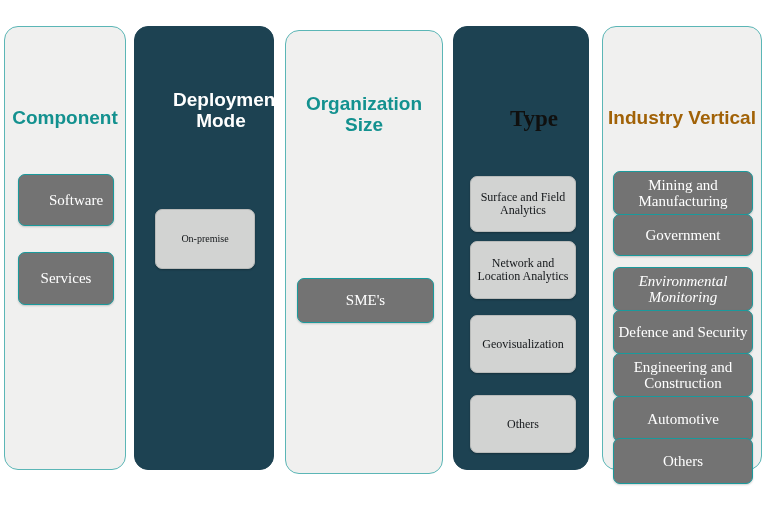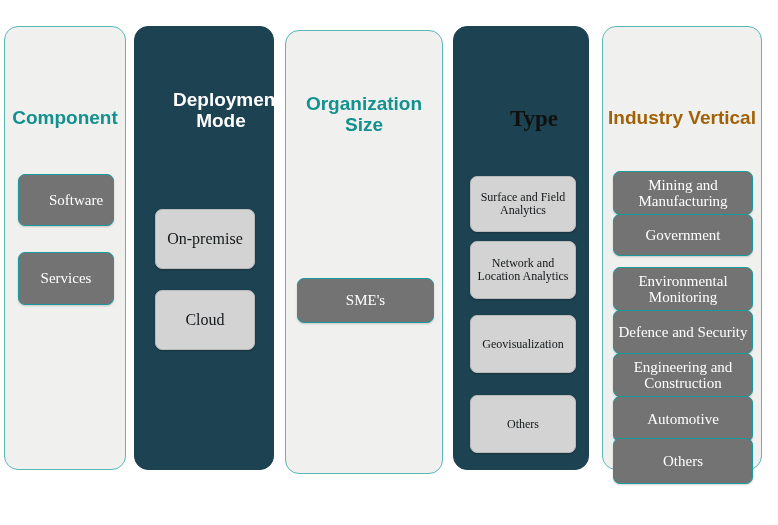--- a/index.html
+++ b/index.html
@@ -90,21 +90,21 @@
     background: #737373;
     color: #ffffff;
     font-size: 15px;
     border: 1px solid #1a9a9c;
     box-shadow: 0 1px 2px rgba(0,0,0,0.18);
   }
 
   .pill.grey {
     background: #d2d3d2;
     color: #14171a;
-    font-size: 16px;
+    font-size: 10px;
     border: 1px solid #b9bbba;
     box-shadow: 0 1px 2px rgba(0,0,0,0.25);
   }
 
   .pill.grey.small {
     font-size: 12px;
     font-family: Liberation Serif, serif;
   }
 </style>
 </head>
@@ -118,21 +118,20 @@
     <div class="pill teal" style="left:13px; top:147px; width:96px; height:52px;padding-left:24px;">Software</div>
 
     <div class="pill teal" style="left:13px; top:225px; width:96px; height:53px;">Services</div>
   </div>
 
   <div class="column dark" style="left:134px; top:26px; width:140px; height:444px;">
     <div class="col-title title-white" style="top:62px; height:50px;padding-left:38px;">Deployment Mode</div>
 
     <div class="pill grey" style="left:20px; top:182px; width:100px; height:60px;">On-premise</div>
 
-    <div class="pill grey" style="left:20px; top:263px; width:100px; height:60px;">Cloud</div>
   </div>
 
   <div class="column light" style="left:285px; top:30px; width:158px; height:444px;border-radius:14px;">
     <div class="col-title title-teal" style="top:62px; height:50px;">Organization Size</div>
 
 
     <div class="pill teal" style="left:11px; top:247px; width:137px; height:45px;">SME's</div>
   </div>
 
   <div class="column dark" style="left:453px; top:26px; width:136px; height:444px;">
@@ -147,21 +146,21 @@
     <div class="pill grey small" style="left:16px; top:368px; width:106px; height:58px;">Others</div>
   </div>
 
   <div class="column light" style="left:602px; top:26px; width:160px; height:444px;">
     <div class="col-title title-black-sans" style="top:80px; height:26px;">Industry Vertical</div>
 
     <div class="pill teal" style="left:10px; top:144px; width:140px; height:44px;">Mining and Manufacturing</div>
 
     <div class="pill teal" style="left:10px; top:187px; width:140px; height:42px;">Government</div>
 
-    <div class="pill teal" style="left:10px; top:240px; width:140px; height:44px;">Environmental Monitoring</div>
+    <div class="pill teal" style="left:10px; top:240px; width:140px; height:44px;font-style:italic;">Environmental Monitoring</div>
 
     <div class="pill teal" style="left:10px; top:283px; width:140px; height:44px;">Defence and Security</div>
 
     <div class="pill teal" style="left:10px; top:326px; width:140px; height:44px;">Engineering and Construction</div>
 
     <div class="pill teal" style="left:10px; top:369px; width:140px; height:46px;">Automotive</div>
 
     <div class="pill teal" style="left:10px; top:411px; width:140px; height:46px;">Others</div>
   </div>
 

